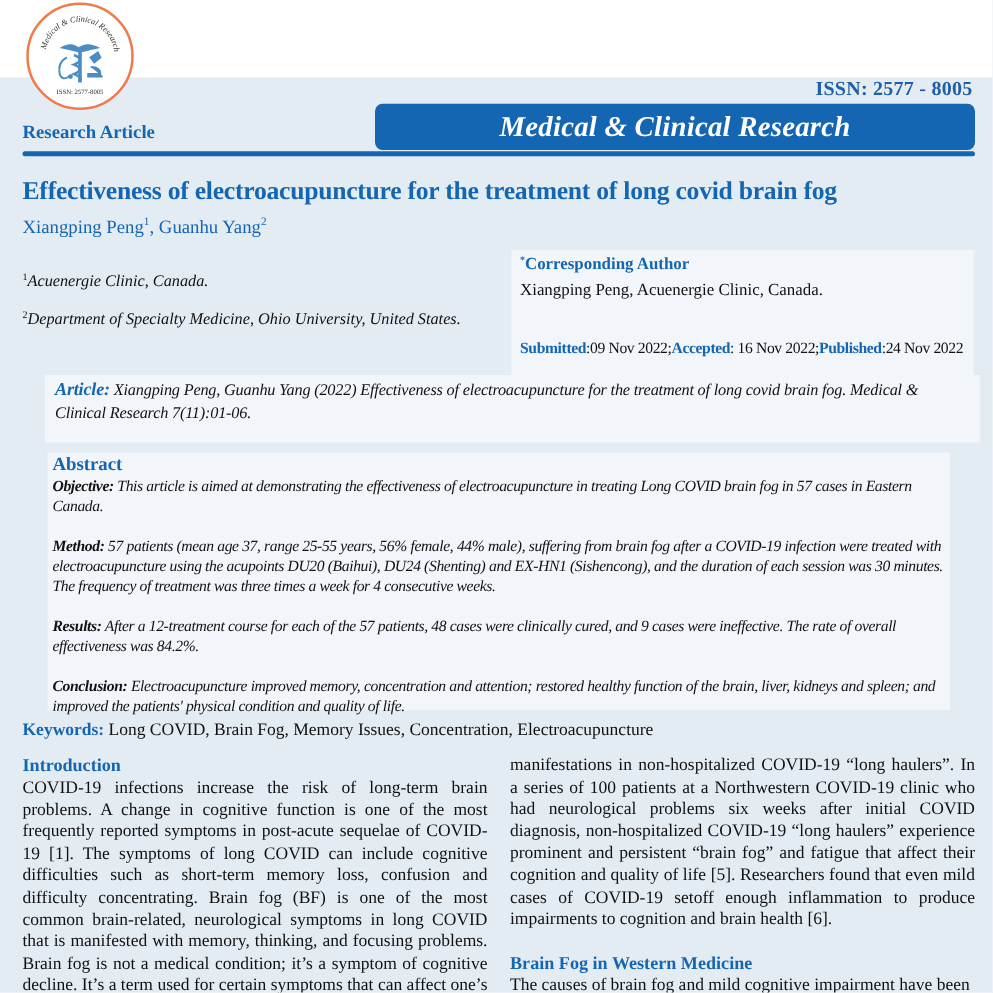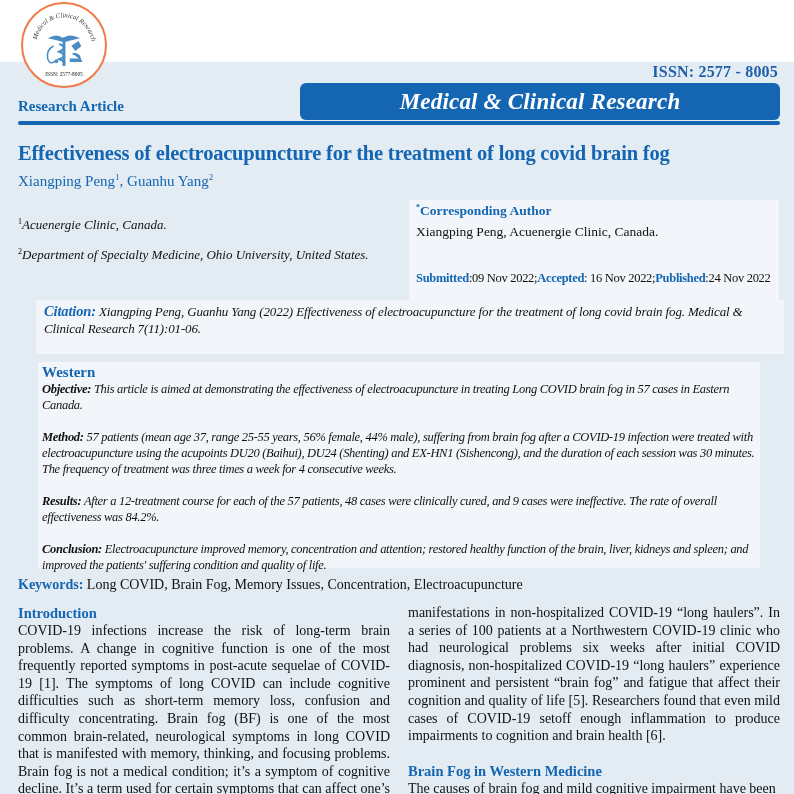--- a/index.html
+++ b/index.html
@@ -186,29 +186,29 @@
   <div class="corr-label">
     <sup>*</sup><span>Corresponding Author</span>
   </div>
   <div class="corr-name">Xiangping Peng, Acuenergie Clinic, Canada.</div>
   <div class="dates">
     <b>Submitted</b><span>:09 Nov 2022;</span><b>Accepted</b><span>: 16 Nov 2022;</span><b>Published</b><span>:24 Nov 2022</span>
   </div>
 </div>
 
 <div class="citation-box">
-  <p><b>Citation:</b><span> Xiangping Peng, Guanhu Yang (2022) Effectiveness of electroacupuncture for the treatment of long covid brain fog. Medical &amp; Clinical Research 7(11):01-06.</span></p>
+  <p><b>Article:</b><span> Xiangping Peng, Guanhu Yang (2022) Effectiveness of electroacupuncture for the treatment of long covid brain fog. Medical &amp; Clinical Research 7(11):01-06.</span></p>
 </div>
 
 <div class="abstract-box">
-  <div class="abstract-heading">Western</div>
+  <div class="abstract-heading">Abstract</div>
   <p class="abs-para"><b>Objective:</b><span> This article is aimed at demonstrating the effectiveness of electroacupuncture in treating Long COVID brain fog in 57 cases in Eastern Canada.</span></p>
   <p class="abs-para"><b>Method:</b><span> 57 patients (mean age 37, range 25-55 years, 56% female, 44% male), suffering from brain fog after a COVID-19 infection were treated with electroacupuncture using the acupoints DU20 (Baihui), DU24 (Shenting) and EX-HN1 (Sishencong), and the duration of each session was 30 minutes. The frequency of treatment was three times a week for 4 consecutive weeks.</span></p>
   <p class="abs-para"><b>Results:</b><span> After a 12-treatment course for each of the 57 patients, 48 cases were clinically cured, and 9 cases were ineffective. The rate of overall effectiveness was 84.2%.</span></p>
-  <p class="abs-para"><b>Conclusion:</b><span> Electroacupuncture improved memory, concentration and attention; restored healthy function of the brain, liver, kidneys and spleen; and improved the patients' suffering condition and quality of life.</span></p>
+  <p class="abs-para"><b>Conclusion:</b><span> Electroacupuncture improved memory, concentration and attention; restored healthy function of the brain, liver, kidneys and spleen; and improved the patients' physical condition and quality of life.</span></p>
 </div>
 
 <div class="keywords">
   <b>Keywords:</b><span> Long COVID, Brain Fog, Memory Issues, Concentration, Electroacupuncture</span>
 </div>
 
 <div class="col col-left">
   <div class="section-heading">Introduction</div>
   <p>COVID-19 infections increase the risk of long-term brain problems. A change in cognitive function is one of the most frequently reported symptoms in post-acute sequelae of COVID-19 [1]. The symptoms of long COVID can include cognitive difficulties such as short-term memory loss, confusion and difficulty concentrating. Brain fog (BF) is one of the most common brain-related, neurological symptoms in long COVID that is manifested with memory, thinking, and focusing problems. Brain fog is not a medical condition; it’s a symptom of cognitive decline. It’s a term used for certain symptoms that can affect one’s ability to think</p>
 </div>

